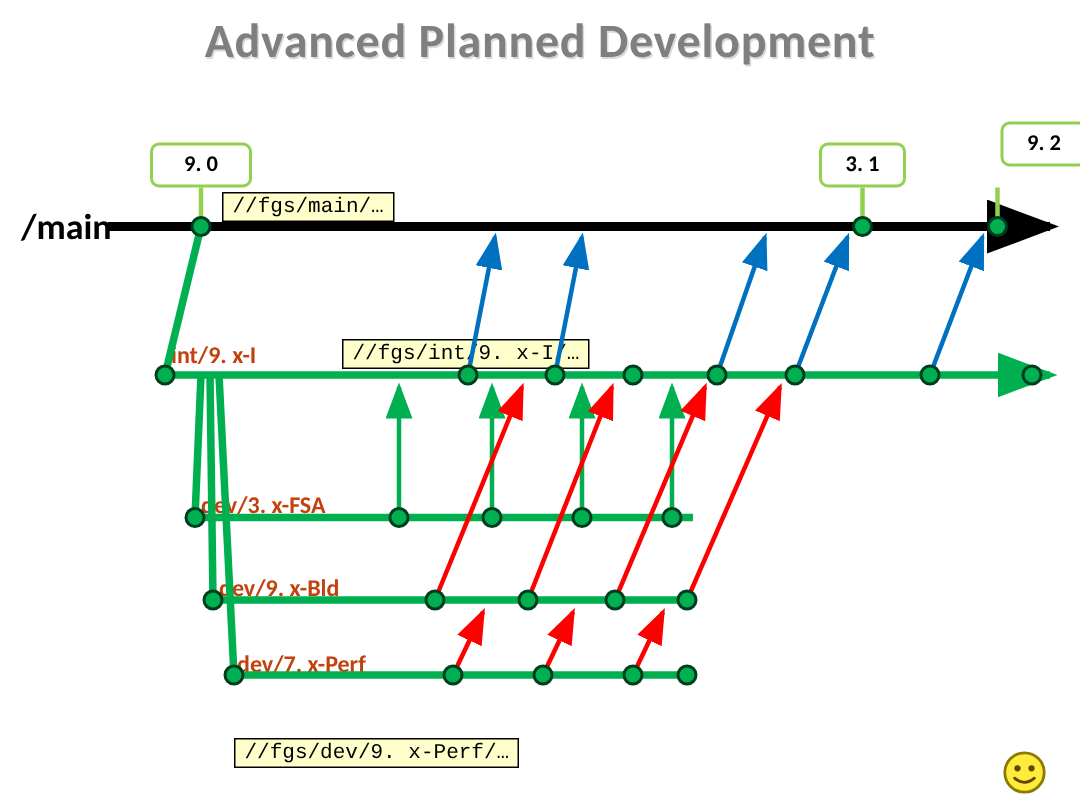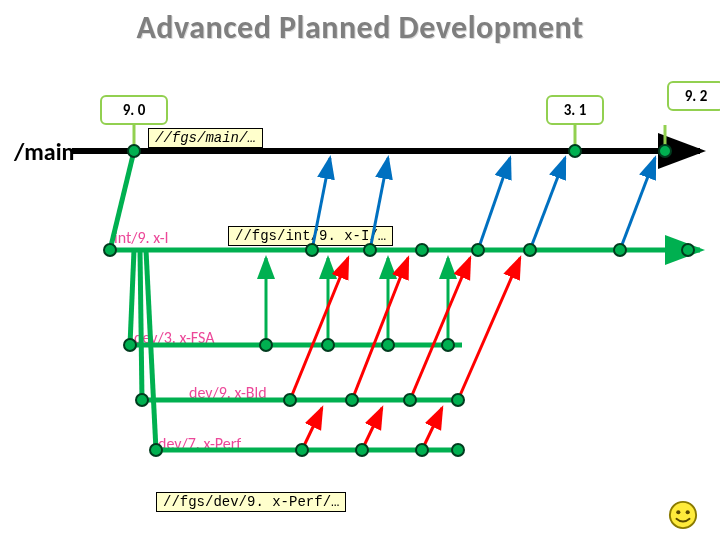--- a/index.html
+++ b/index.html
@@ -52,23 +52,23 @@
     font-size: 14px;
     color: #000;
     padding: 1px 6px;
     white-space: nowrap;
   }
 
   
   .blabel {
     position: absolute;
     font-family: "Calibri", "Arial", sans-serif;
-    font-weight: 400;
+    font-weight: 700;
     font-size: 16px;
-    color: #ec4899;
+    color: #c2410c;
     white-space: nowrap;
   }
 
   .side-label {
     position: absolute;
     font-weight: 700;
     font-size: 24px;
     color: #000;
   }
 
@@ -94,27 +94,27 @@
 <body>
 
 <div class="title">Advanced Planned Development</div>
 
 <div class="side-label" style="left:14px; top:137px;">/main</div>
 
 <div class="vtag" style="left:100px; top:95px; width:68px;">9. 0</div>
 <div class="vtag" style="left:546px; top:95px; width:58px;">3. 1</div>
 <div class="vtag" style="left:636px; top:81px; width:58px;margin-left:31px;">9. 2</div>
 
-<div class="callout" style="left:148px; top:128px;font-style:italic;">//fgs/main/…</div>
+<div class="callout" style="left:148px; top:128px;">//fgs/main/…</div>
 <div class="callout" style="left:228px; top:226px;">//fgs/int/9. x-I/…</div>
 <div class="callout" style="left:156px; top:492px;">//fgs/dev/9. x-Perf/…</div>
 
 <div class="blabel" style="left:114px; top:228px;">int/9. x-I</div>
 <div class="blabel" style="left:134px; top:328px;">dev/3. x-FSA</div>
-<div class="blabel" style="left:146px; top:383px;padding-left:43px;">dev/9. x-Bld</div>
+<div class="blabel" style="left:146px; top:383px;">dev/9. x-Bld</div>
 <div class="blabel" style="left:158px; top:434px;">dev/7. x-Perf</div>
 
 <svg class="canvas" viewBox="0 0 720 540">
   <defs>
     <marker id="ah-black" markerWidth="10" markerHeight="10" refX="7" refY="3" orient="auto" markerUnits="strokeWidth">
       <path d="M0,0 L8,3 L0,6 Z" fill="#000"></path>
     </marker>
     <marker id="ah-green" markerWidth="10" markerHeight="10" refX="7" refY="3" orient="auto" markerUnits="strokeWidth">
       <path d="M0,0 L8,3 L0,6 Z" fill="#00b050"></path>
     </marker>

